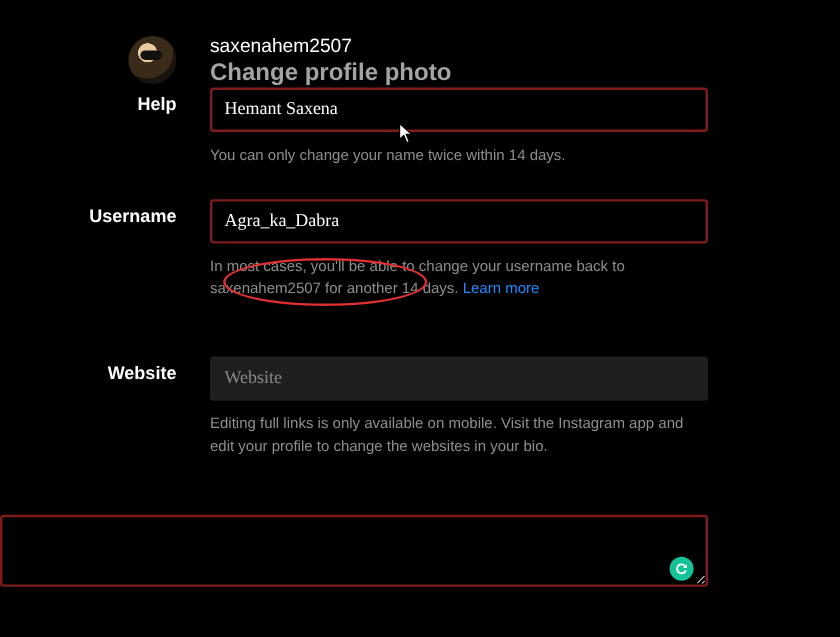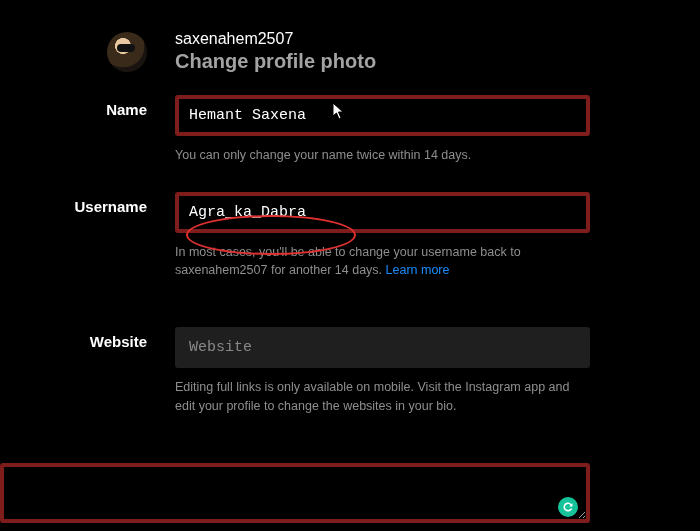--- a/index.html
+++ b/index.html
@@ -45,38 +45,38 @@
     position: relative;
   }
   .avatar::after{
     content:"";
     position:absolute;
     left:10px; top:12px;
     width:18px; height:8px;
     border-radius:4px;
     background:#111;
   }
-  .header-row { display:flex; align-items:center; margin-bottom:22px; }
+  .header-row { display:flex; }
   .header-text { display:flex; flex-direction:column; }
   .change-photo {
     color:#a3a3a3;
     font-size:20px;
     font-weight:700;
     cursor:pointer;
     margin-top:2px;
   }
   input.text-input, textarea.text-input {
     width: 100%;
     background: #000;
-    border: 4px solid #7f1d1d;
+    border: 2px solid #7f1d1d;
     border-radius: 3px;
     color: #fff;
     font-size: 15px;
     padding: 8px 10px;
-    font-family: Liberation Mono, monospace;
+    font-family: Liberation Serif, serif;
   }
   input.text-input.disabled {
     background: #1f1f1f;
     border-color: #1f1f1f;
     color: #777;
   }
   input.text-input::placeholder { color:#888; }
   textarea.text-input { height: 60px; resize: both; }
   .help {
     color:#8e8e8e;
@@ -119,21 +119,21 @@
 
   <div class="header-row">
     <div class="avatar"></div>
     <div class="header-text">
       <span>saxenahem2507</span>
       <span class="change-photo">Change profile photo</span>
     </div>
   </div>
 
   <div class="row">
-    <div class="label-col">Name</div>
+    <div class="label-col">Help</div>
     <div class="field-col">
       <input class="text-input" type="text" value="Hemant Saxena" style="">
       <div class="help">You can only change your name twice within 14 days.</div>
     </div>
   </div>
 
   <div class="section-gap"></div>
 
   <div class="row">
     <div class="label-col">Username</div>

